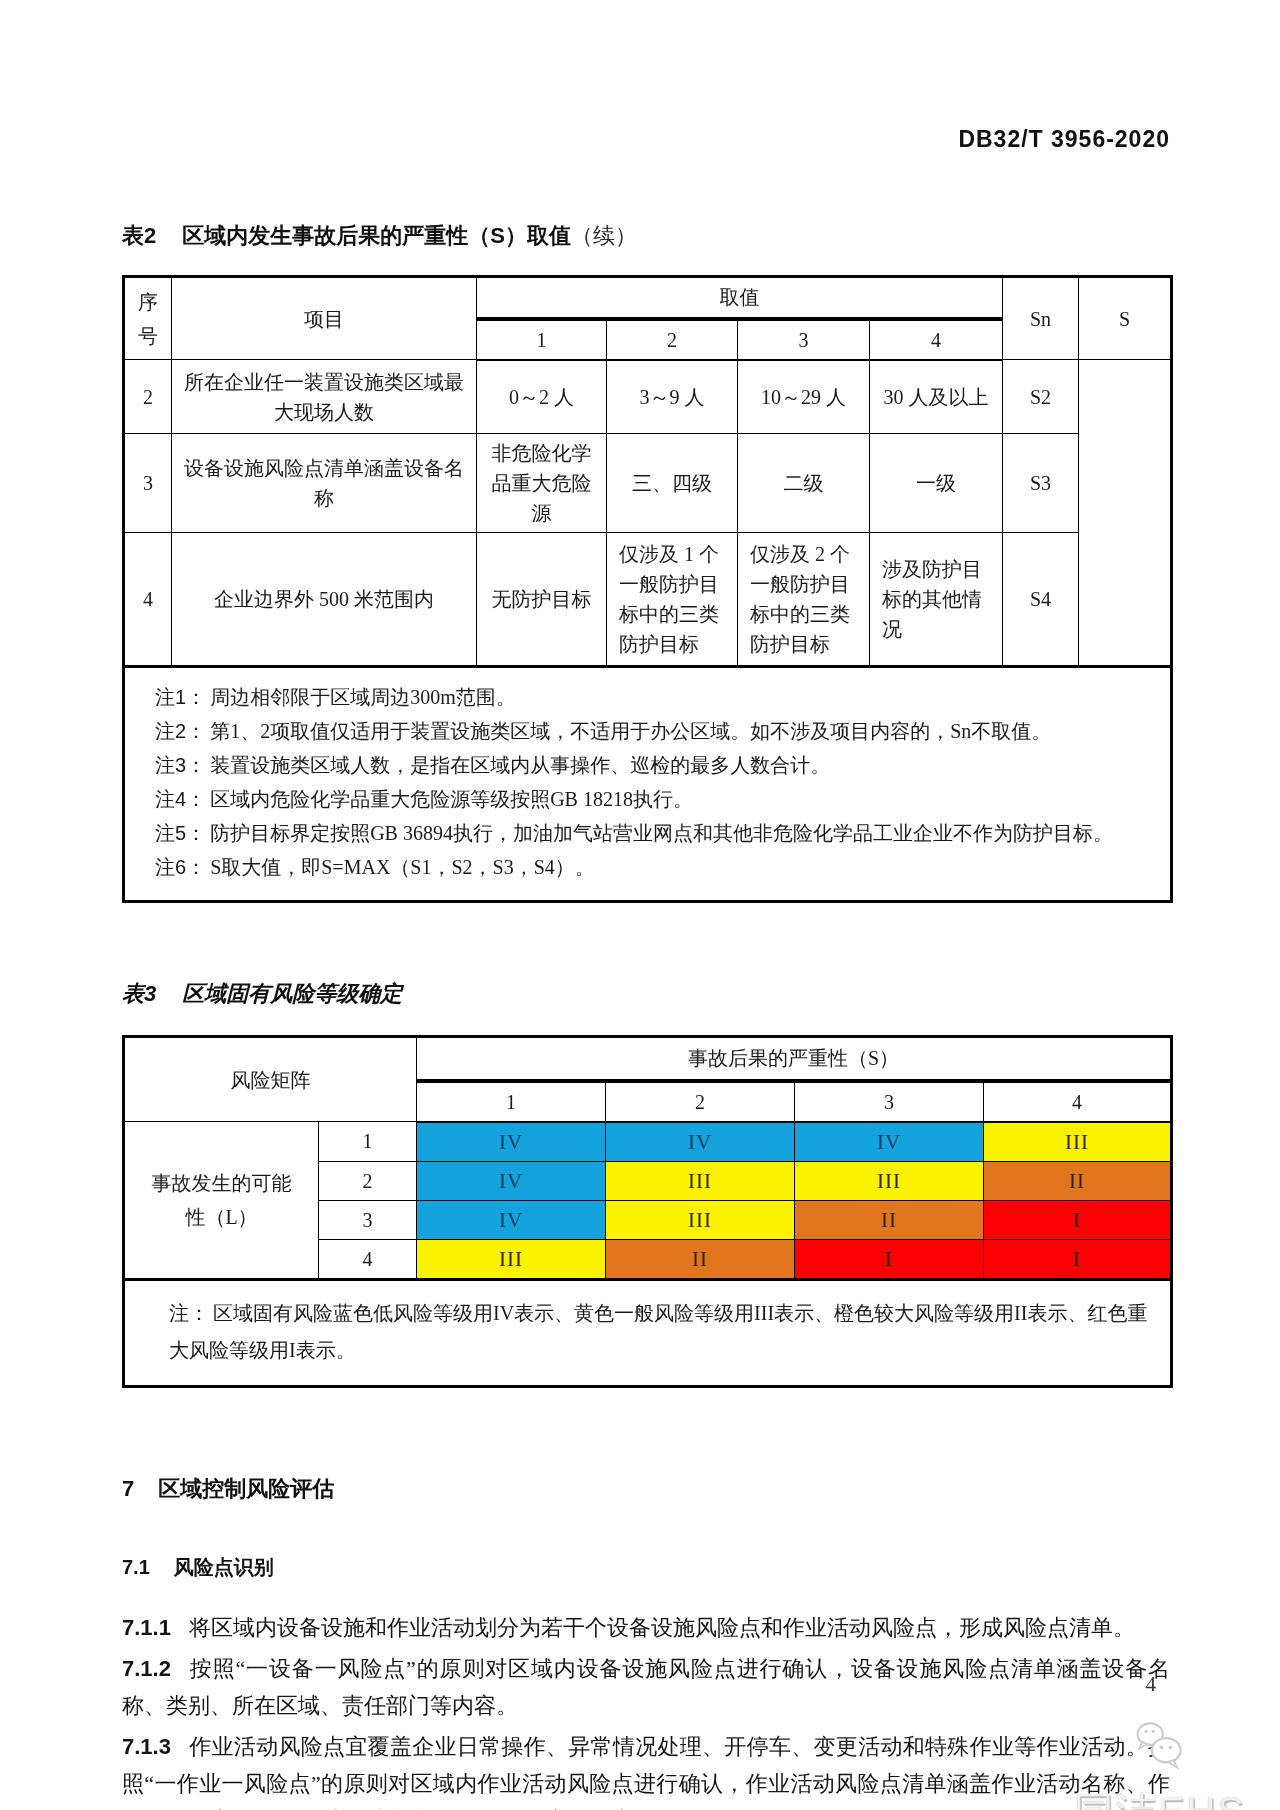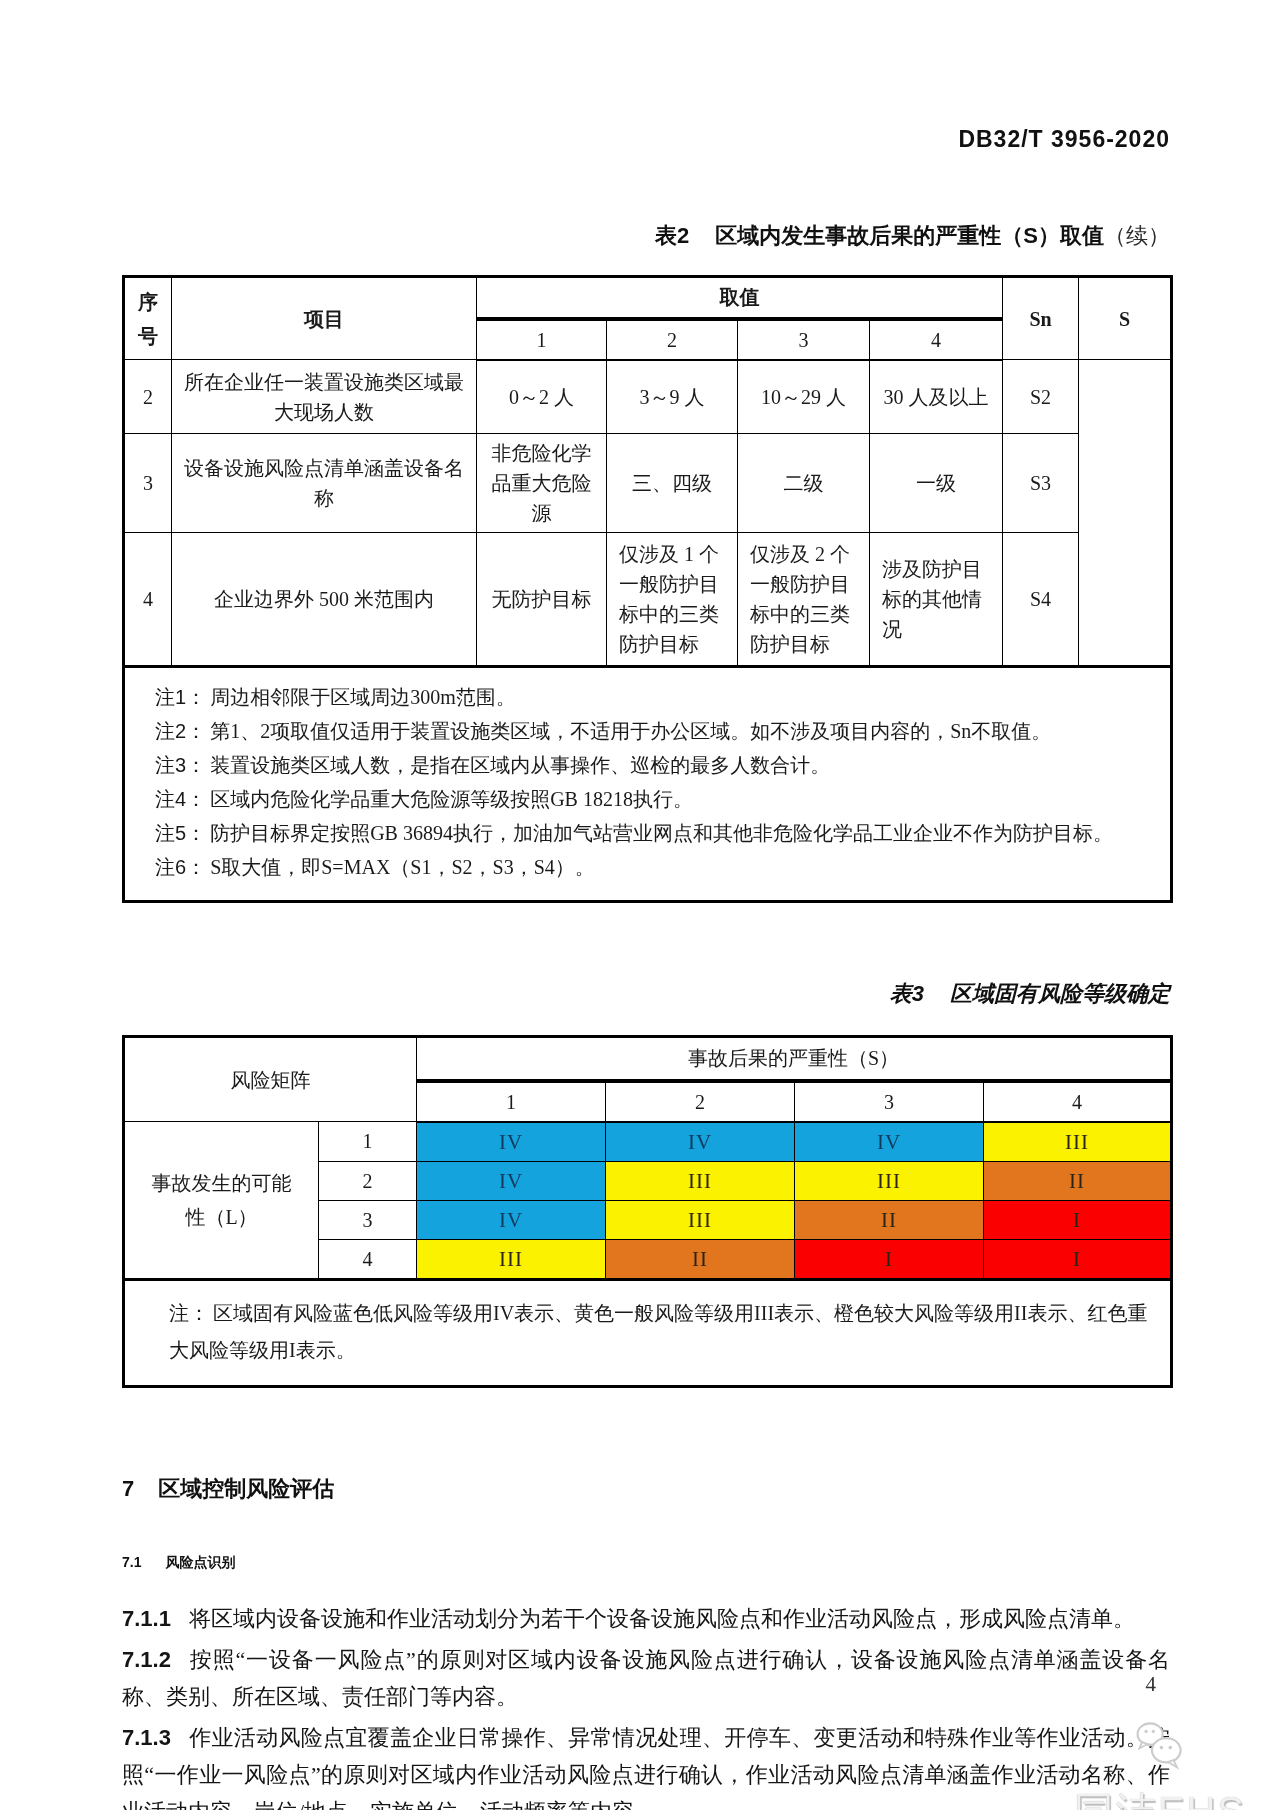--- a/index.html
+++ b/index.html
@@ -3,35 +3,35 @@
 <meta charset="utf-8">
 <style>
   html,body{margin:0;padding:0;background:#ffffff;}
   .page{position:relative;width:1280px;height:1810px;background:#ffffff;overflow:hidden;
         font-family:"Liberation Serif","DejaVu Serif",serif;color:#1a1a1a;}
   .content{position:absolute;left:122px;top:0;width:1048px;}
 
   .doc-code{padding-top:126px;text-align:right;font-family:"Liberation Sans","DejaVu Sans",sans-serif;
             font-weight:bold;font-size:23px;letter-spacing:1px;color:#111;}
 
-  .tbl-title{text-align:right;font-family:"Liberation Sans","DejaVu Sans",sans-serif;
+  .tbl-title{text-align:left;font-family:"Liberation Sans","DejaVu Sans",sans-serif;
              font-weight:bold;font-size:22px;color:#111;}
   .tbl-title .gap{display:inline-block;width:26px;}
   .title-suffix{font-weight:normal;color:#2c2c2c;}
   .t2-title{margin-top:68px;}
   .t3-title{margin-top:76px;font-style:italic;}
 
   table{border-collapse:collapse;table-layout:fixed;width:1048px;margin-top:24px;
         font-size:20px;color:#1a1a1a;}
   table td{border:1.5px solid #000;text-align:center;vertical-align:middle;padding:4px 6px;
            line-height:30px;word-break:break-all;}
   .t2{border:3px solid #000;}
   .t3{border:3px solid #000;margin-top:26px;}
 
-  tr.h1{height:42px;font-weight:bold;} tr.h2{height:38px;}
+  tr.h1{height:42px;} tr.h2{height:38px;}
   td.thickb{border-bottom:4px solid #000;}
   tr.h2 td{border-bottom:2.5px solid #000;}
   .vstack{display:inline-block;width:1.05em;line-height:34px;}
 
   tr.r2{height:74px;} tr.r3{height:90px;} tr.r4{height:124px;}
   td.item{text-align:center;padding:6px 12px;}
   td.left{text-align:left;padding:6px 12px;}
 
   td.notes-cell{border-top:3px solid #000;text-align:left;vertical-align:top;
                 padding:12px 18px 16px 30px;}
@@ -44,21 +44,21 @@
   td.lik{padding:0;}
   .lik-inner{display:inline-block;width:152px;line-height:34px;}
   .cell-num{font-size:21px;letter-spacing:1px;color:#2a2317;}
   .on-blue{color:#113a5f;}
   td.note3{border-top:3px solid #000;text-align:left;vertical-align:top;
            padding:14px 18px 16px 44px;line-height:37px;}
 
   .h-sec{margin-top:86px;font-family:"Liberation Sans","DejaVu Sans",sans-serif;
          font-weight:bold;font-size:22px;color:#111;}
   .h-sub{margin-top:50px;font-family:"Liberation Sans","DejaVu Sans",sans-serif;
-         font-weight:bold;font-size:14px;color:#111;}
+         font-weight:bold;font-size:20px;color:#111;}
   .h-num{display:inline-block;margin-right:24px;}
   .para{margin:28px 0 0 0;font-size:22px;line-height:37px;text-align:justify;color:#151515;}
   .para.tight{margin-top:4px;}
   .pnum{font-family:"Liberation Sans","DejaVu Sans",sans-serif;font-weight:bold;margin-right:18px;}
 
   .page-num{position:absolute;top:1672px;right:124px;font-size:21px;color:#333;}
 
   .watermark{position:absolute;top:1718px;right:34px;display:flex;align-items:center;gap:10px;flex-direction:column;}
   .wm-text{font-family:"Liberation Sans","DejaVu Sans",sans-serif;font-size:40px;letter-spacing:2px;
            color:#f1f1f1;text-shadow:0 0 1px #a9a9a9,1.5px 1.5px 1px #bdbdbd;}

